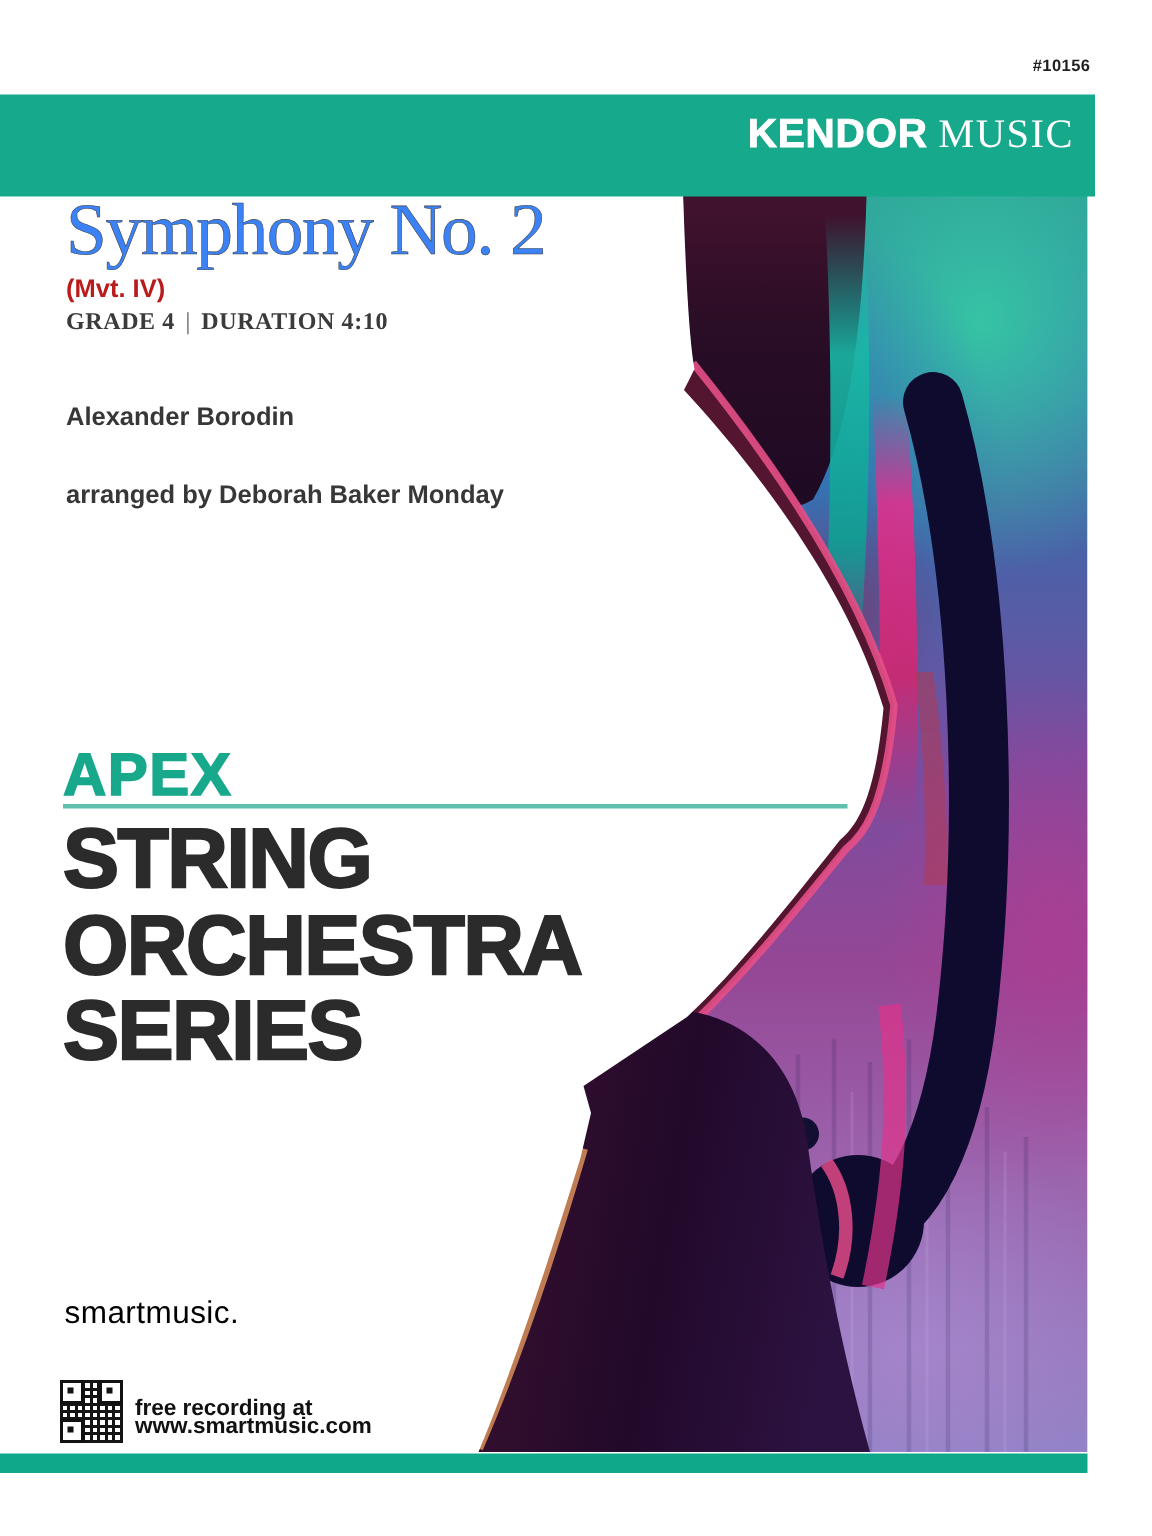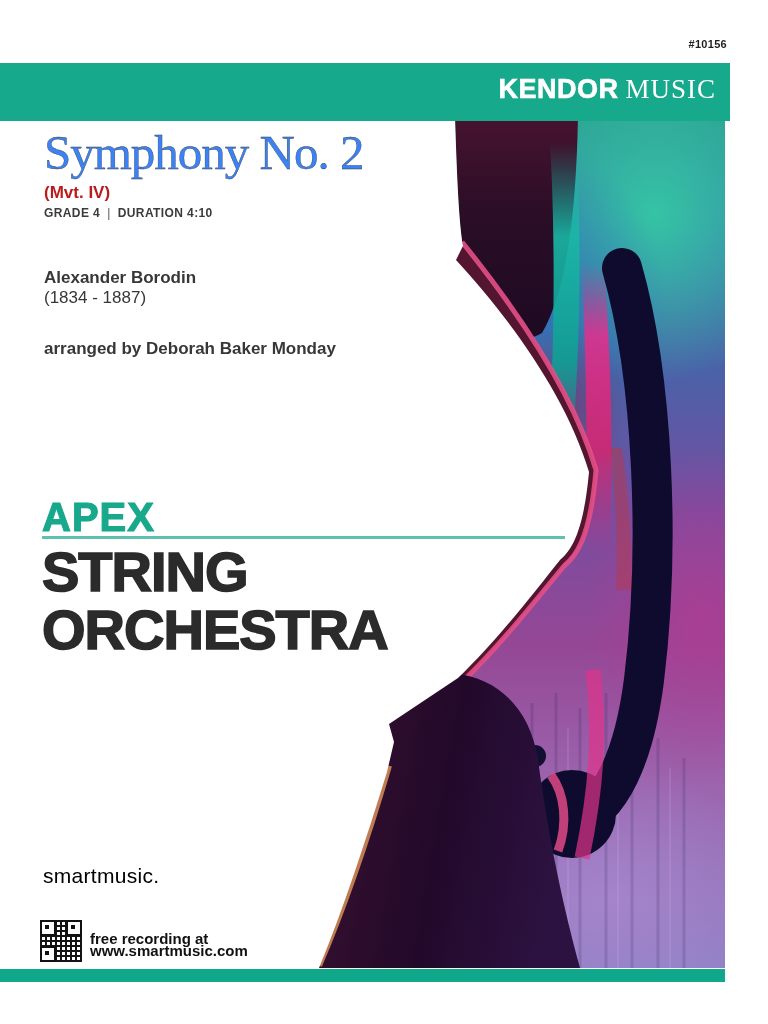--- a/index.html
+++ b/index.html
@@ -4,29 +4,29 @@
 <style>
   html,body{margin:0;padding:0;}
   body{width:768px;height:1024px;position:relative;background:#ffffff;overflow:hidden;
        font-family:"Liberation Sans",sans-serif;-webkit-font-smoothing:antialiased;}
   .abs{position:absolute;}
 
   
   #catalog{top:38px;left:0;width:727px;text-align:right;font-size:11px;font-weight:bold;color:#1f1f1f;letter-spacing:.3px;}
 
   
-  #banner{top:63px;left:0;width:730px;height:58px;background:#17a98b;}
+  #banner{top:63px;left:0;width:730px;height:68px;background:#17a98b;}
   #banner .brandwrap{position:absolute;right:14px;top:0;height:52px;line-height:52px;color:#ffffff;white-space:nowrap;}
   .brand-primary{font-family:"Liberation Sans",sans-serif;font-weight:bold;font-size:27px;letter-spacing:.5px;-webkit-text-stroke:.6px #ffffff;}
   .brand-secondary{font-family:"Liberation Serif",serif;font-weight:400;font-size:27px;letter-spacing:1px;margin-left:7px;}
 
   
   #title{top:128px;left:44px;font-family:"Liberation Serif",serif;font-weight:400;font-size:49px;line-height:50px;color:#3b82f6;letter-spacing:-1px;-webkit-text-stroke:.35px #3b3b3b;white-space:nowrap;}
   #movement{top:183px;left:44px;font-size:17px;font-weight:bold;color:#b91c1c;}
-  #gradeline{top:206px;left:44px;font-size:12px;font-weight:bold;color:#3b3b3b;letter-spacing:.4px;}
+  #gradeline{top:206px;left:44px;font-size:16px;font-weight:bold;color:#3b3b3b;letter-spacing:.4px;font-family:Liberation Serif, serif;}
   #gradeline .sep{margin:0 7px;font-weight:400;color:#555;}
 
   
   #credits{top:236px;left:44px;font-size:17px;line-height:19.5px;color:#373737;}
   #credits .b{font-weight:bold;margin-top:32px;}
 
   
   #apex{top:495px;left:42px;font-size:40px;font-weight:bold;color:#18a88c;letter-spacing:1px;-webkit-text-stroke:1.1px #18a88c;}
   #apexrule{top:536px;left:42px;width:523px;height:3px;background:#5fc0af;}
   #series{top:543px;left:42px;font-size:56px;line-height:57.5px;font-weight:bold;color:#2b2b2b;letter-spacing:-1px;-webkit-text-stroke:1.6px #2b2b2b;}
@@ -162,29 +162,29 @@
 </div>
 
 <div id="title" class="abs">Symphony No. 2</div>
 <div id="movement" class="abs">(Mvt. IV)</div>
 <div id="gradeline" class="abs">
   <span>GRADE 4</span><span class="sep">|</span><span>DURATION 4:10</span>
 </div>
 
 <div id="credits" class="abs">
   <div class="b">Alexander Borodin</div>
-  <div>(1834 - 1887)</div>
   <div class="b">arranged by Deborah Baker Monday</div>
 </div>
 
 <div id="apex" class="abs">APEX</div>
 <div id="apexrule" class="abs"></div>
 <div id="series" class="abs">
   <div>STRING</div>
   <div>ORCHESTRA</div>
+  <div>SERIES</div>
 </div>
 
 <div id="smartmusic" class="abs">smartmusic.</div>
 <div id="qr" class="abs">
   <span class="finder f-tl"></span>
   <span class="finder f-tr"></span>
   <span class="finder f-bl"></span>
 </div>
 <div id="qrcaption" class="abs">
   <div>free recording at</div>

